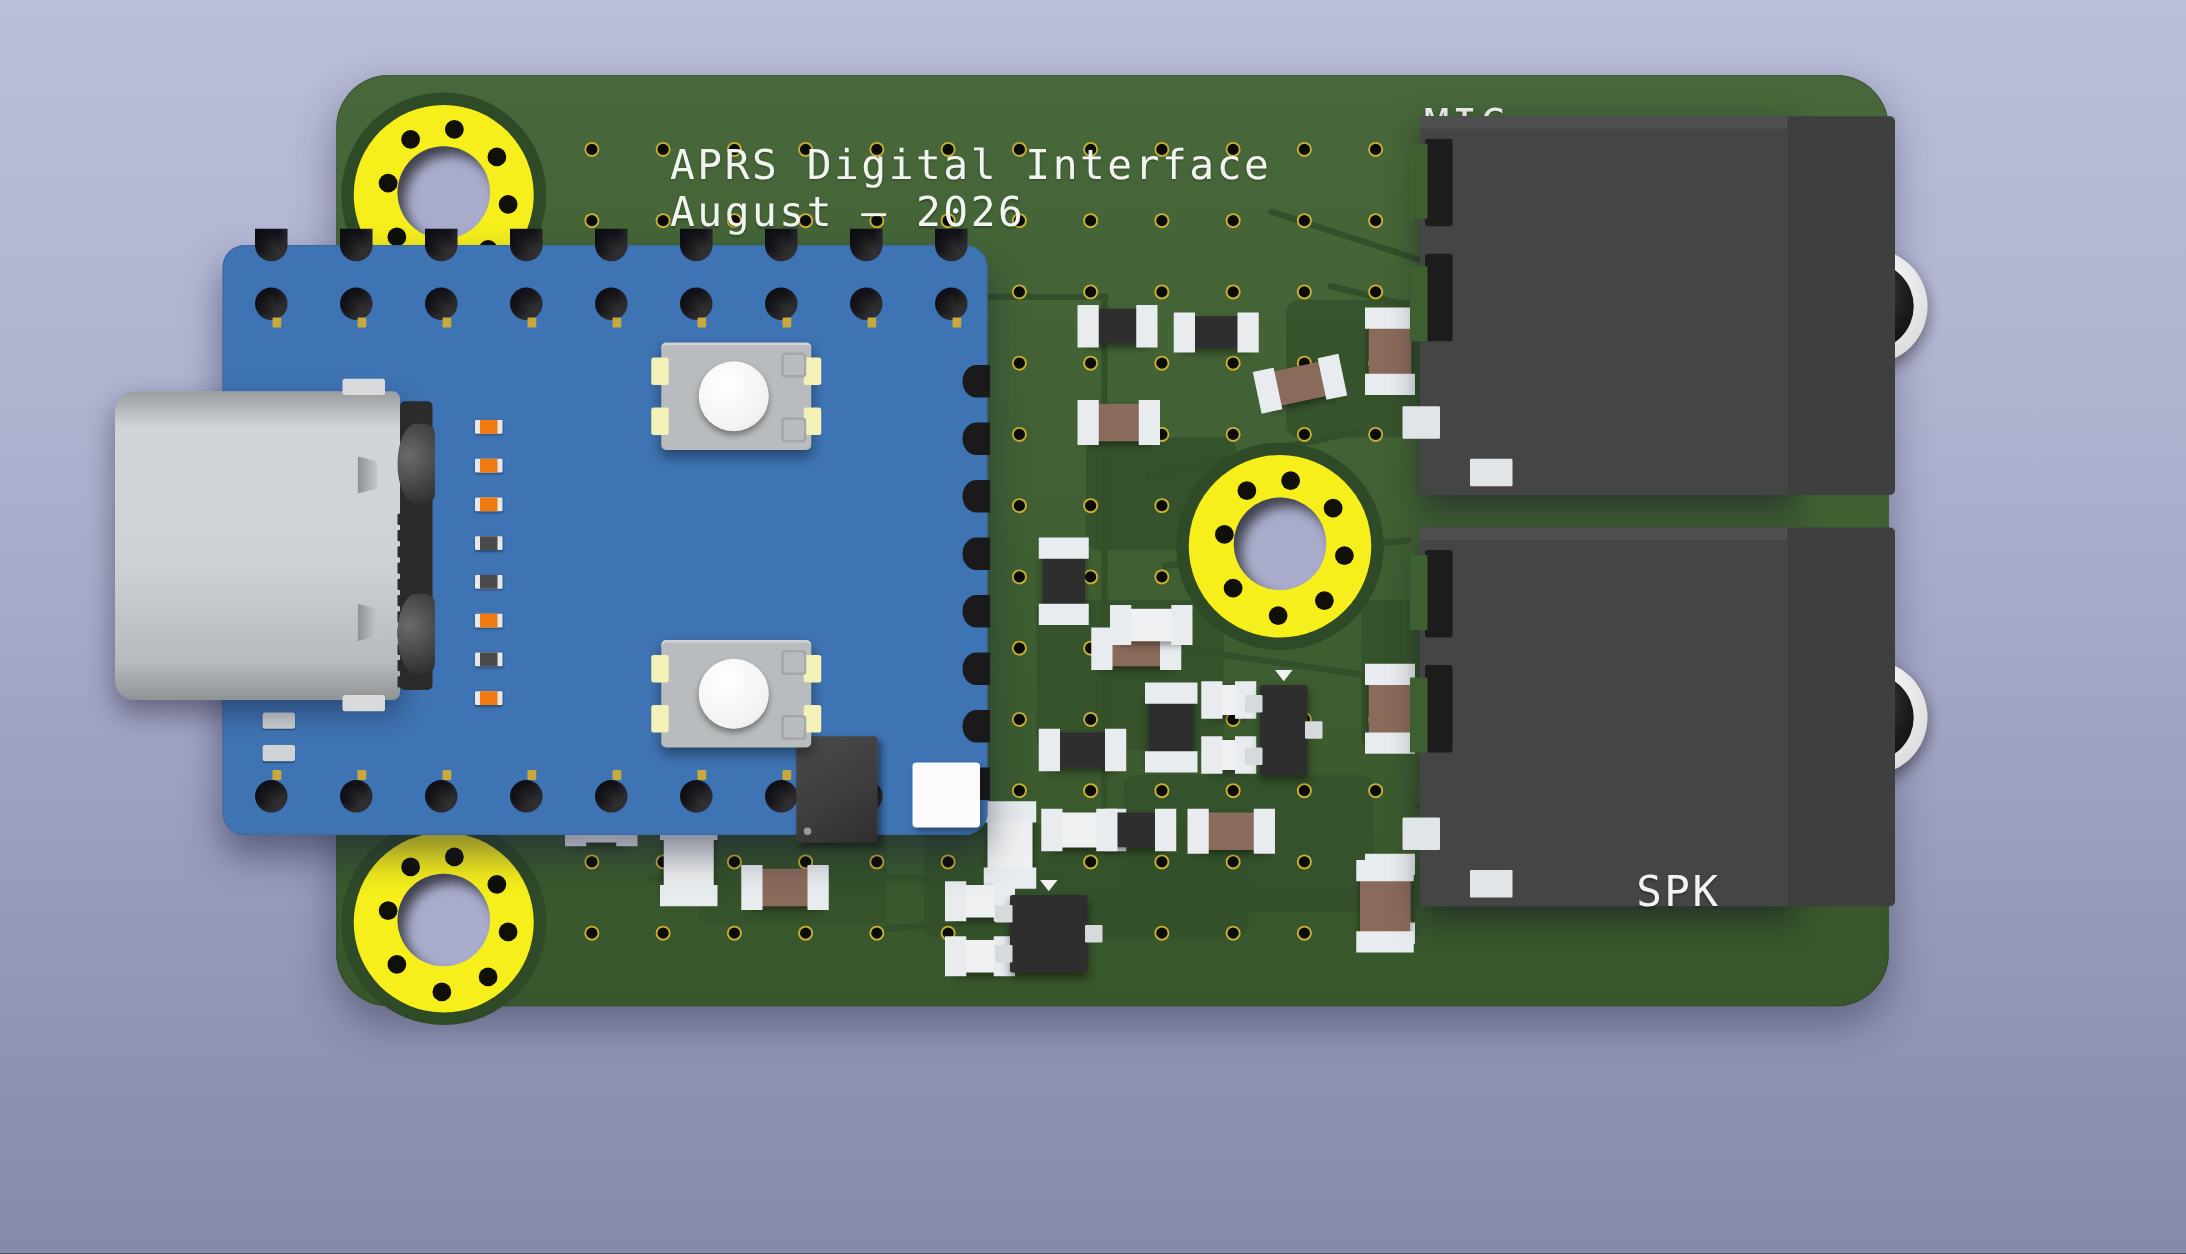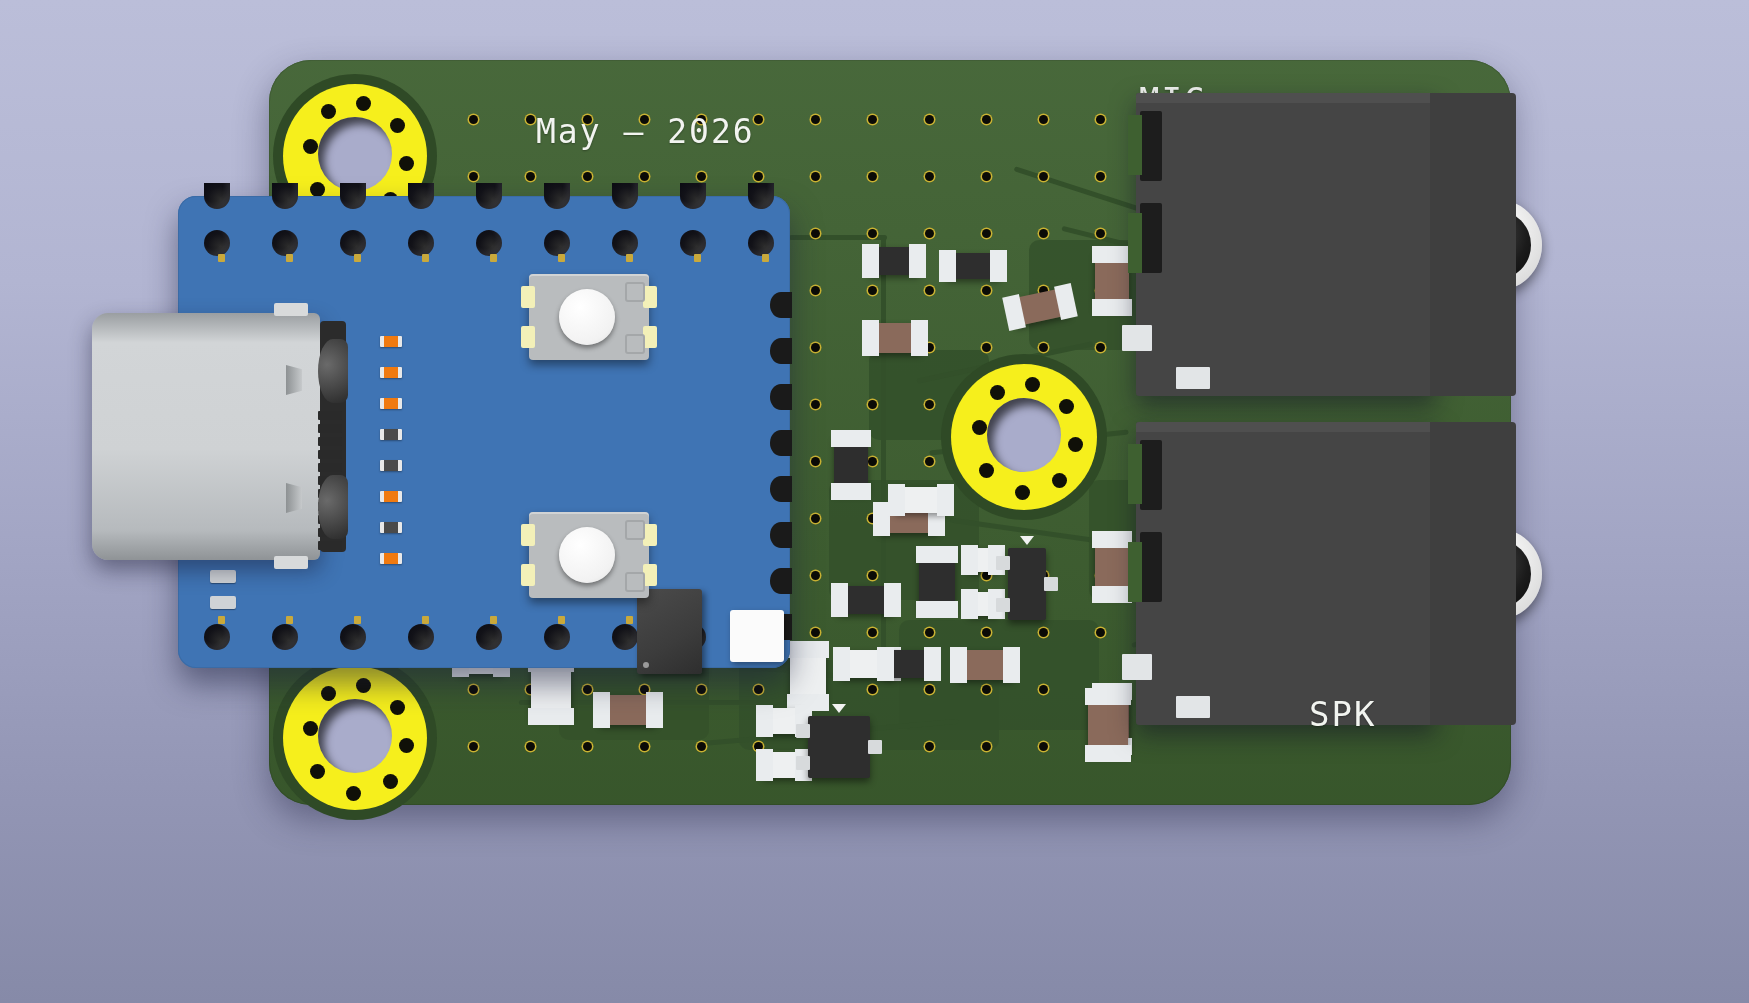--- a/index.html
+++ b/index.html
@@ -268,21 +268,21 @@
     <div class="mh" style="left:21px;top:56px;"></div>
       <div class="mh" style="left:39px;top:21px;"></div>
     <div class="mh" style="left:74px;top:13px;"></div>
       <div class="mh" style="left:108px;top:35px;"></div>
     <div class="mh" style="left:117px;top:73px;"></div>
       <div class="mh" style="left:101px;top:109px;"></div>
     <div class="mh" style="left:64px;top:121px;"></div>
       <div class="mh" style="left:28px;top:99px;"></div>
   </div>
 
-  <div class="silk" id="silk-title"><div>May — 2026</div></div>
+  <div class="silk" id="silk-title"><div>APRS Digital Interface</div><div>August — 2026</div></div>
 
   <div class="silk" id="silk-mic">MIC</div>
 
   <div id="smdlayer" class="abs" style="left:0;top:0;width:1749px;height:1003px;">
       <div class="smd" style="left: 869px; top: 247px; width: 50px; height: 28px; transform: rotate(0deg);">
         <div class="body" style="background: rgb(46, 46, 46);"></div>
         <div class="cap" style="left: -7px; top: -3px; width: 17px; height: 34px;"></div>
         <div class="cap" style="right: -7px; top: -3px; width: 17px; height: 34px;"></div>
       </div>
       <div class="smd" style="left: 869px; top: 323px; width: 52px; height: 30px; transform: rotate(0deg);">

